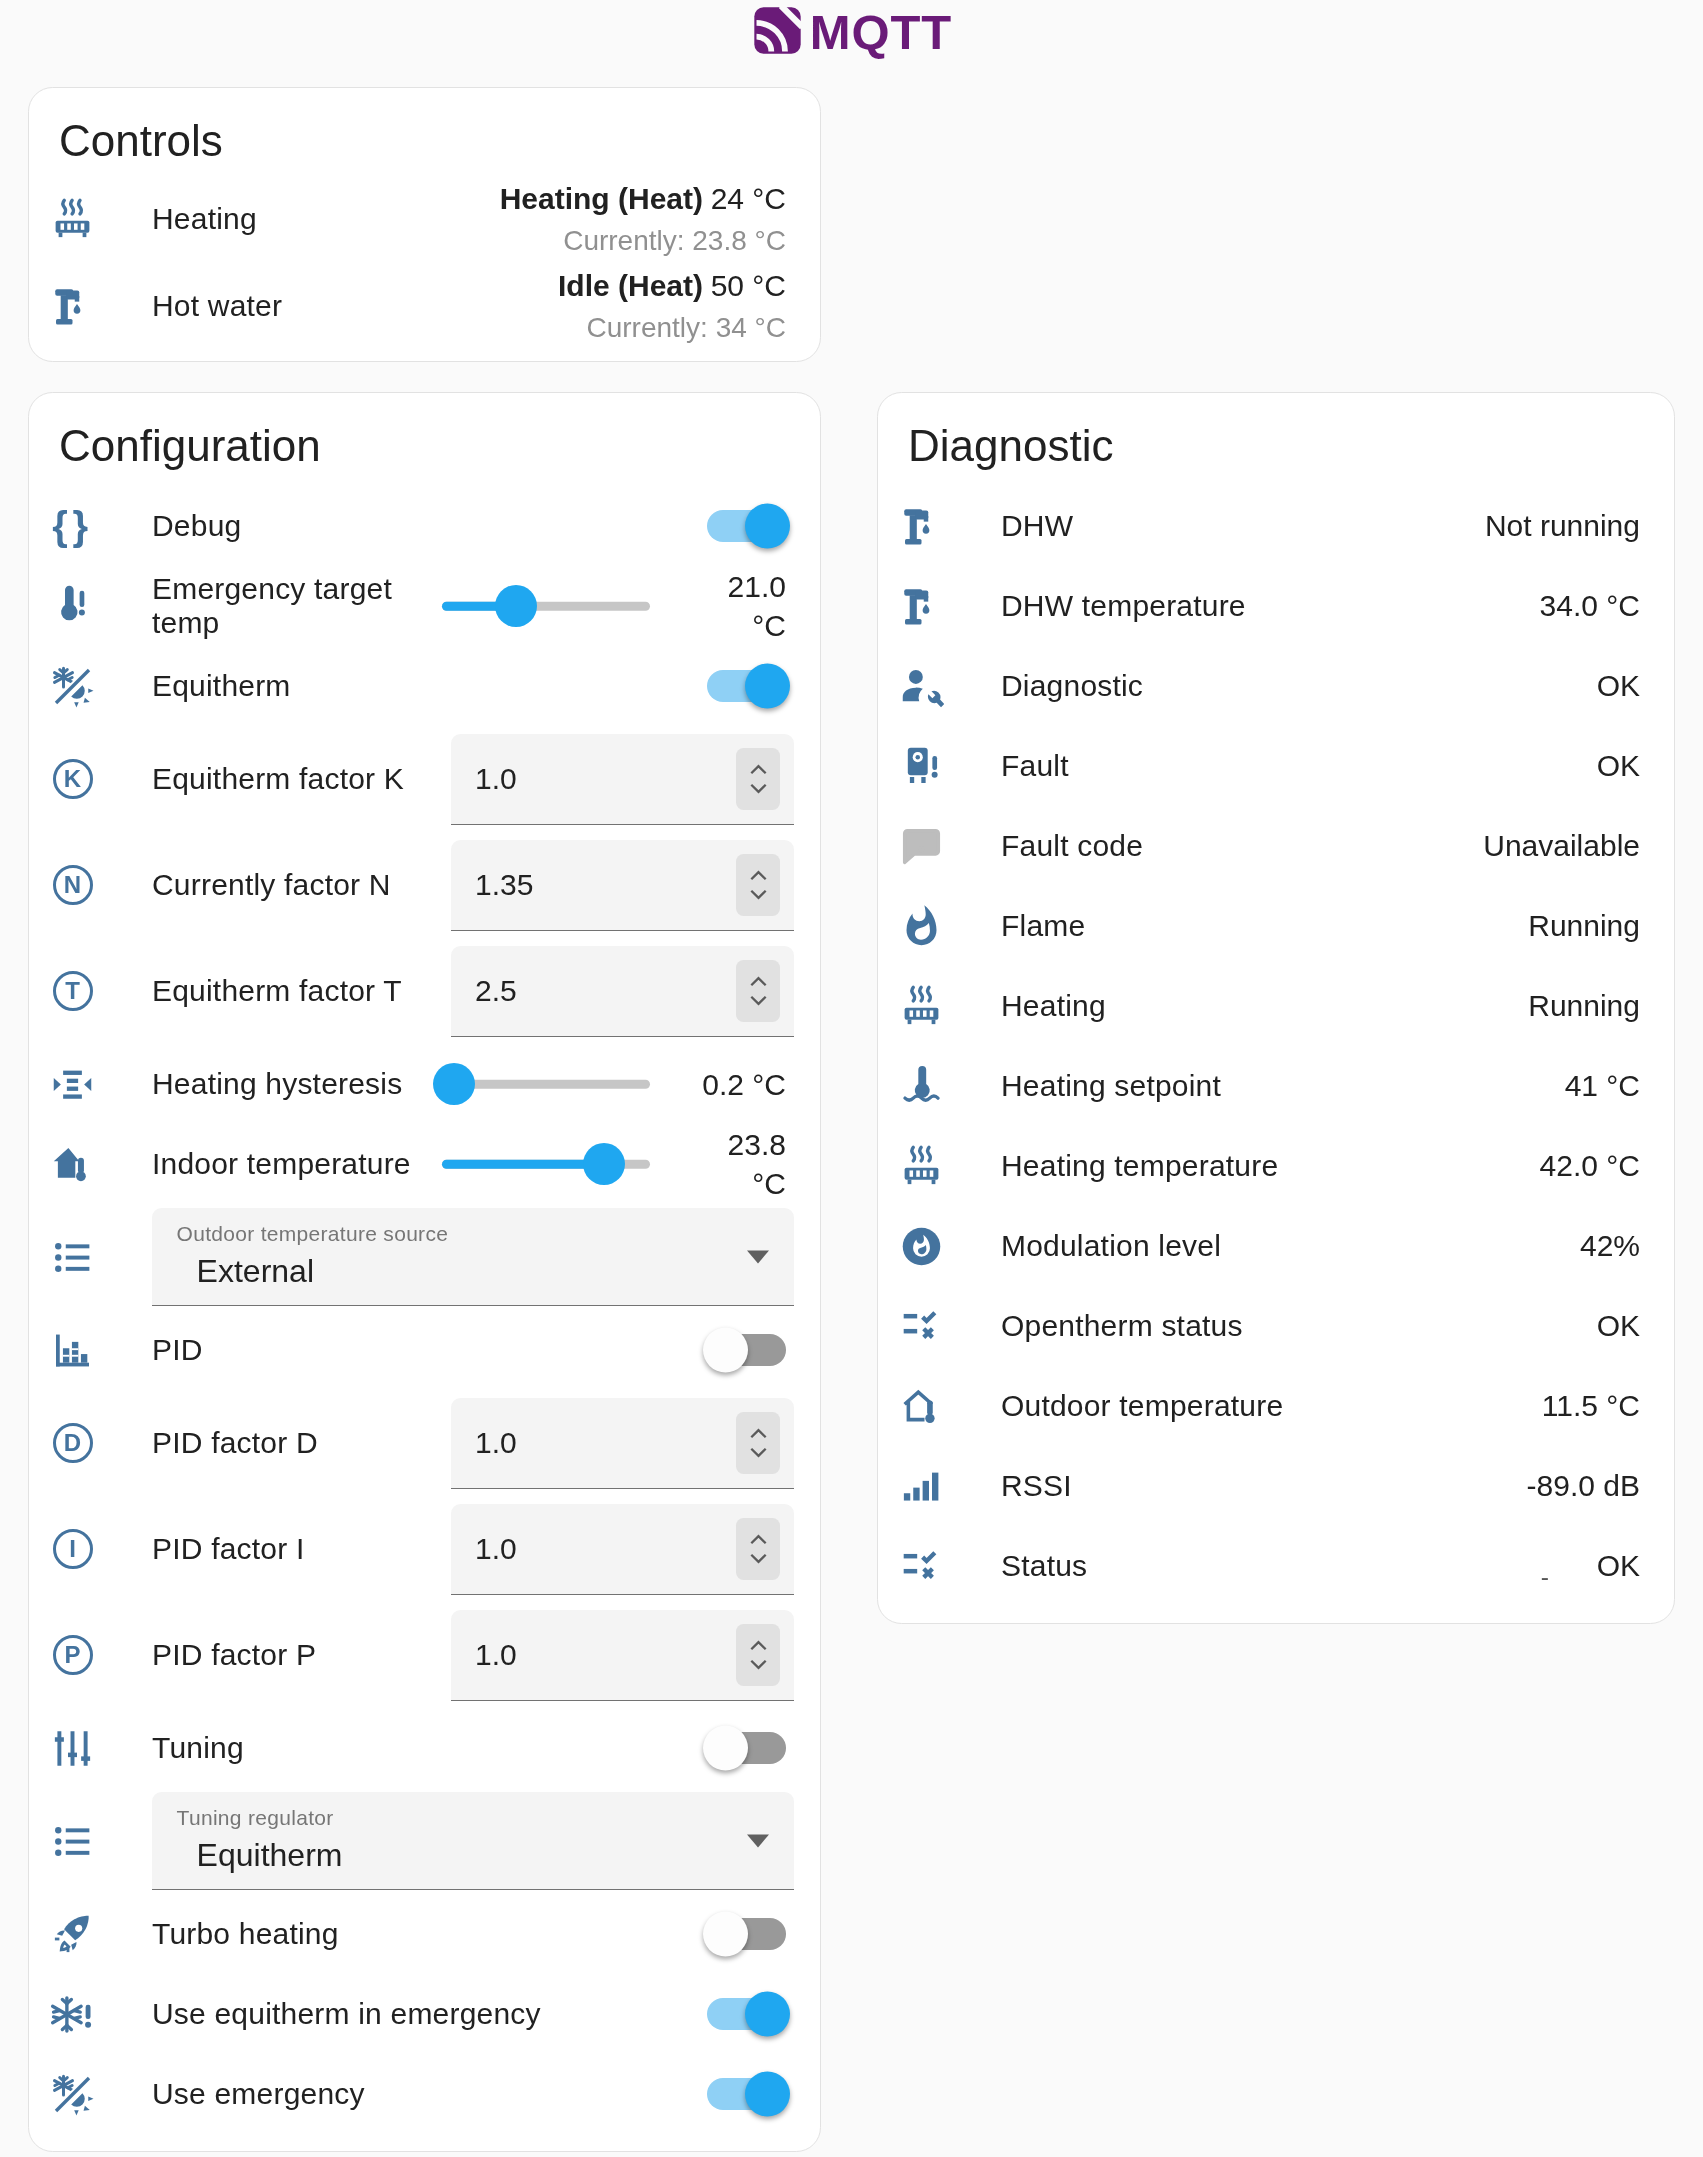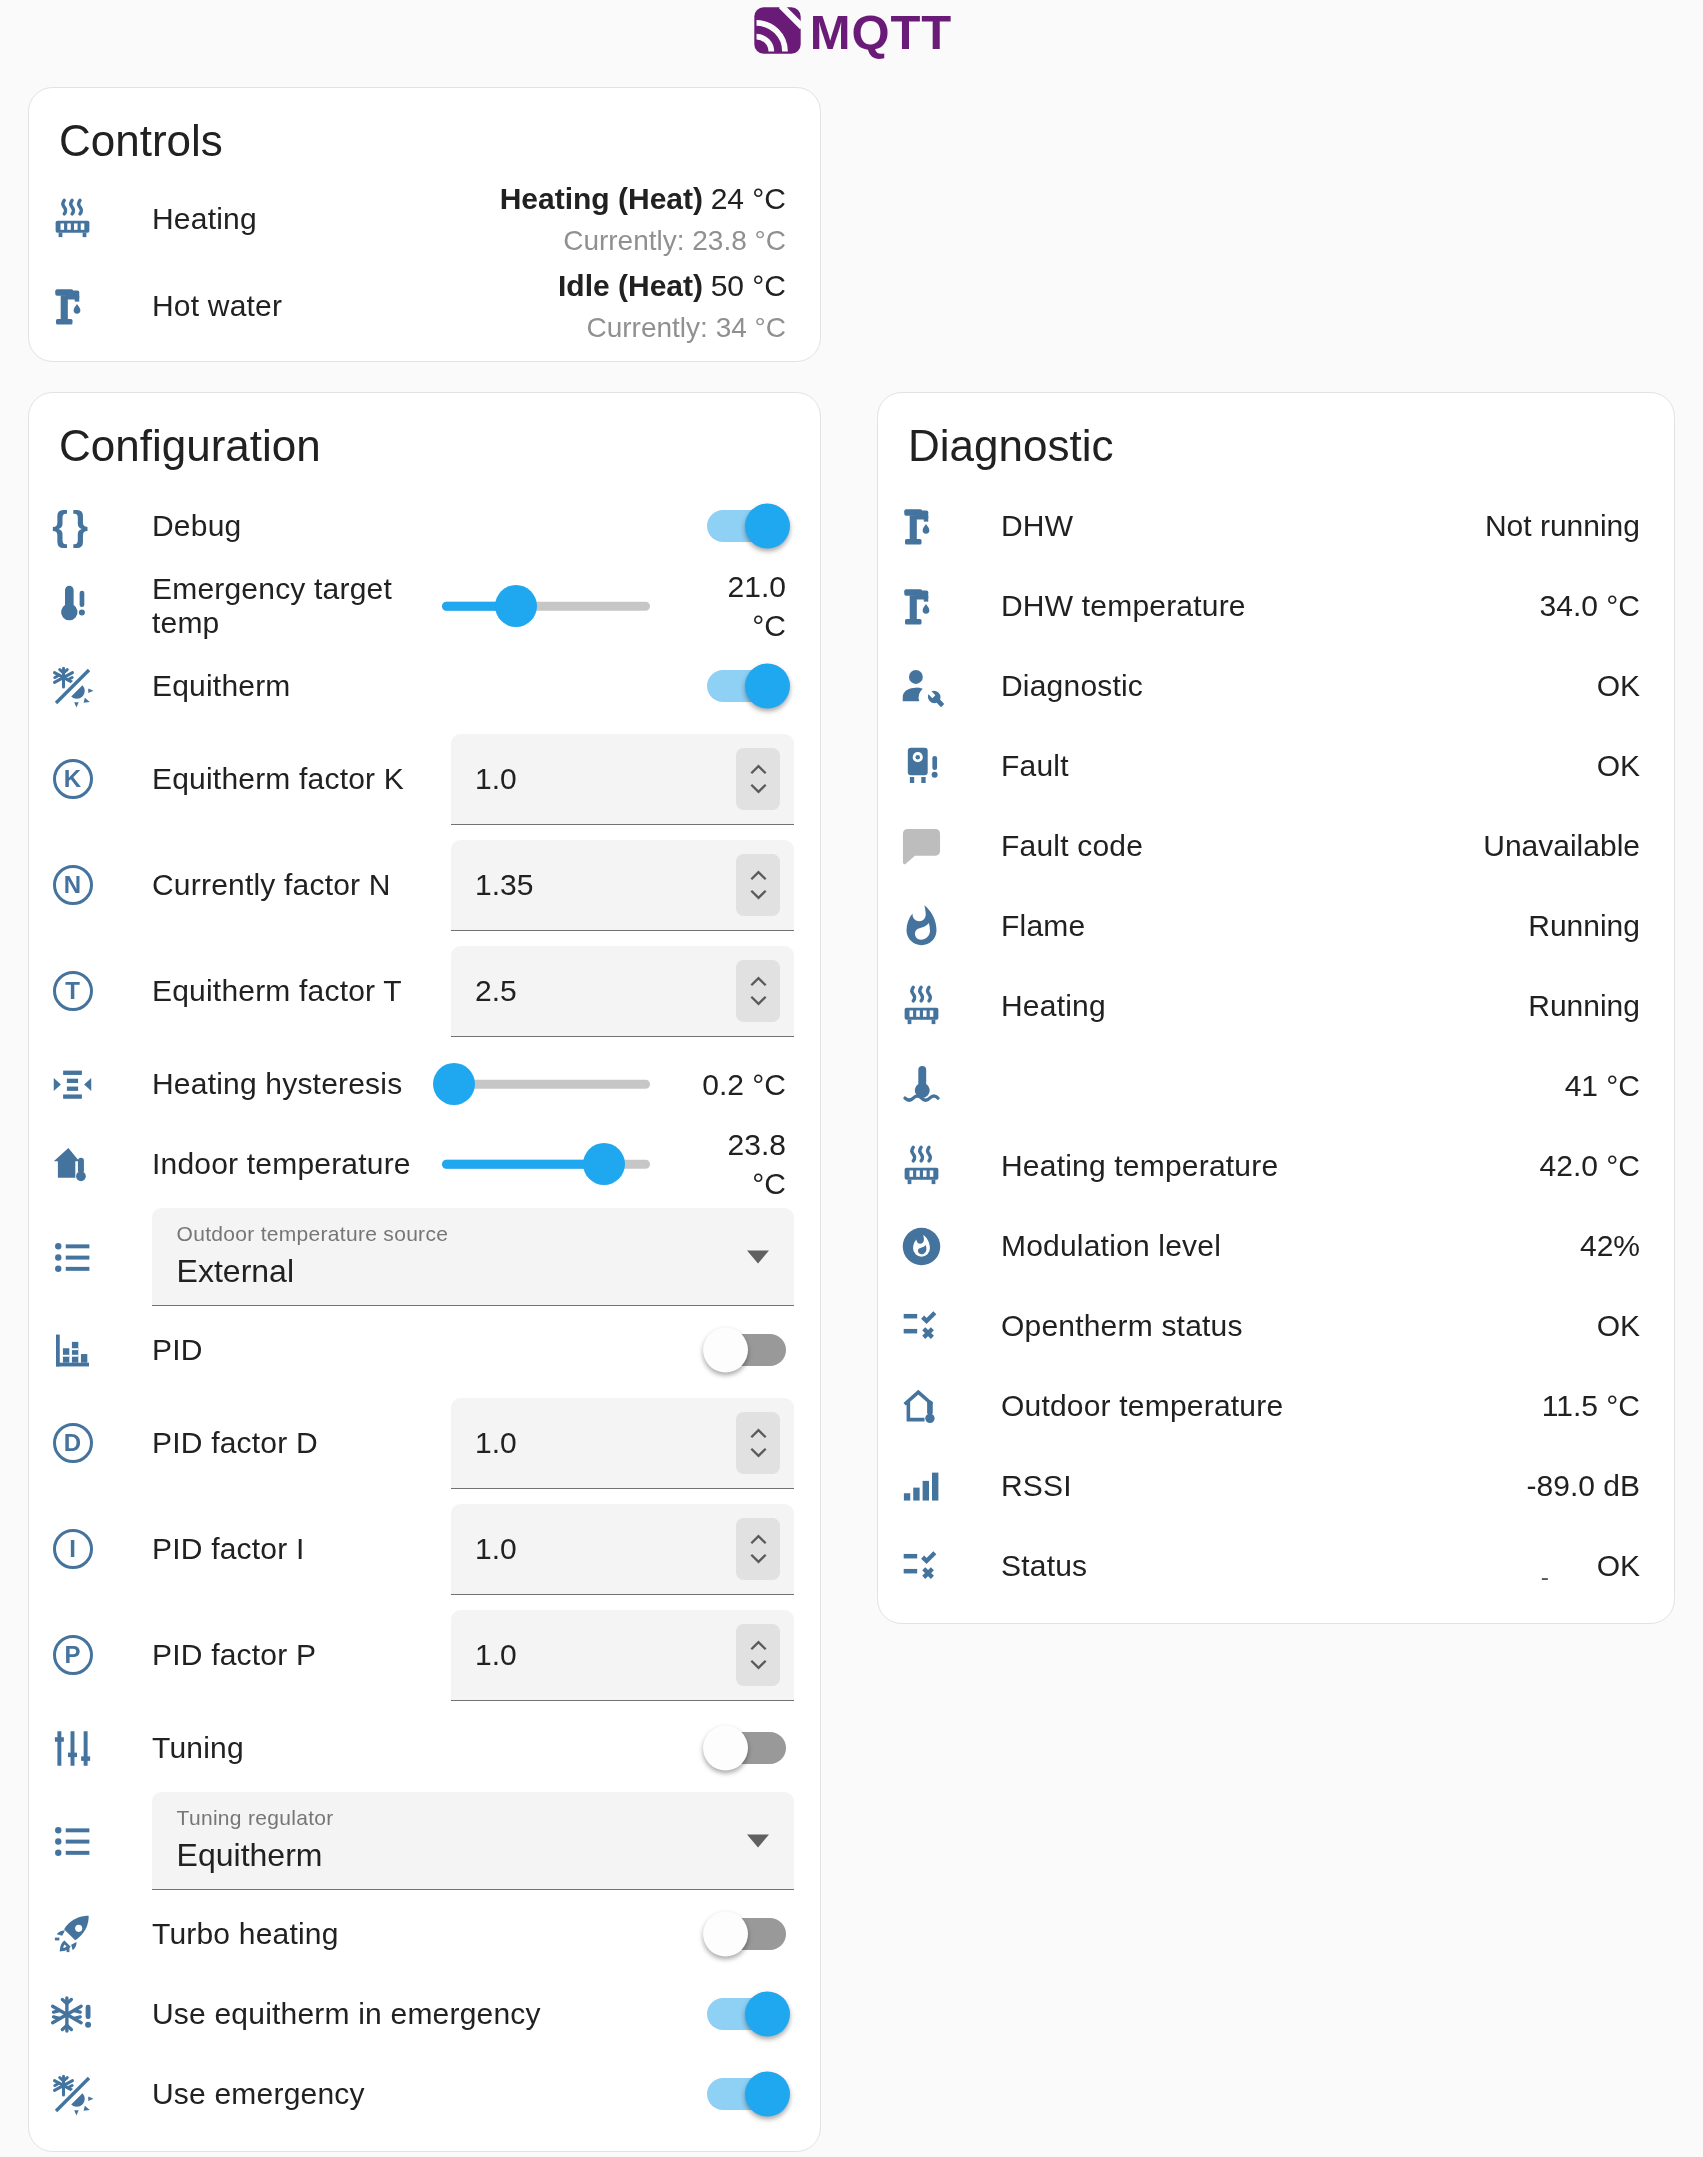--- a/index.html
+++ b/index.html
@@ -54,21 +54,21 @@
   .slider .thumb{position:absolute;top:50%;width:42px;height:42px;border-radius:50%;background:var(--accent);transform:translate(-50%,-50%);left:var(--pct,50%);}
   .slider-value{width:125px;margin-left:11.4px;font-size:30px;text-align:right;white-space:pre-line;line-height:1.3;}
   
   .numfield{margin-left:auto;width:343px;height:91px;background:#f4f4f4;border-bottom:1.9px solid #727272;border-radius:9.5px 9.5px 0 0;display:flex;align-items:center;padding:0 13.2px 0 24.6px;}
   .numinput{border:none;background:transparent;font-family:inherit;font-size:30px;color:#212121;width:100%;outline:none;padding:0;}
   .spinner{flex:none;width:44px;height:62px;background:#e1e1e1;border-radius:7.6px;display:flex;align-items:center;justify-content:center;cursor:pointer;}
   .spinner svg{width:23px;height:40px;stroke:#5a5a5a;fill:none;stroke-width:1.6;}
   
   .selectfield{flex:1;position:relative;height:98px;background:#f4f4f4;border-bottom:1.9px solid #727272;border-radius:9.5px 9.5px 0 0;padding:14px 57px 0 24.6px;cursor:pointer;}
   .sel-label{display:block;font-size:21px;color:#767676;letter-spacing:0.3px;}
-  .sel-value{display:block;font-size:32px;color:#212121;margin-top:6.6px;}
+  .sel-value{display:block;font-size:32px;color:#212121;margin-top:6.6px;margin-left:20px;}
   .sel-arrow{position:absolute;right:24.6px;top:50%;transform:translateY(-50%);width:0;height:0;border-left:11.4px solid transparent;border-right:11.4px solid transparent;border-top:13.2px solid #606060;}
   
   .diag-value{margin-left:auto;font-size:30px;text-align:right;}
   .stray{position:absolute;right:125px;bottom:32px;font-size:24.6px;color:#555;}
 </style>
 </head>
 <body>
 
 <header class="page-header">
   <span class="logo-mark">
@@ -566,20 +566,21 @@
     <span class="label">Heating</span>
     <span class="diag-value">Running</span>
   </div>
   <div class="row">
     <span class="icon">
           <svg viewBox="0 0 24 24">
             <path d="M10.3 3.1a2.1 2.1 0 0 1 4.2 0v7.6a4 4 0 1 1-4.2 0z"></path>
             <path d="M3.2 18.2c1.5 1.4 3 1.4 4.4 0s3-1.4 4.4 0 3 1.4 4.4 0 3-1.4 4.4 0" fill="none" stroke="currentColor" stroke-width="1.8" stroke-linecap="round"></path>
           </svg>
         </span>
+    <span class="label">Heating setpoint</span>
     <span class="diag-value">41 °C</span>
   </div>
   <div class="row">
     <span class="icon">
           <svg viewBox="0 0 24 24">
             <path d="M7.6 1.8c-1 1.2-1 2.4 0 3.6s1 2.4 0 3.6M11.8 1.8c-1 1.2-1 2.4 0 3.6s1 2.4 0 3.6M16 1.8c-1 1.2-1 2.4 0 3.6s1 2.4 0 3.6" fill="none" stroke="currentColor" stroke-width="1.8" stroke-linecap="round"></path>
             <rect x="3" y="12.6" width="18" height="6.4" rx="1"></rect>
             <rect x="4.6" y="19" width="2" height="2.4"></rect>
             <rect x="17.4" y="19" width="2" height="2.4"></rect>
             <g fill="#fff">

